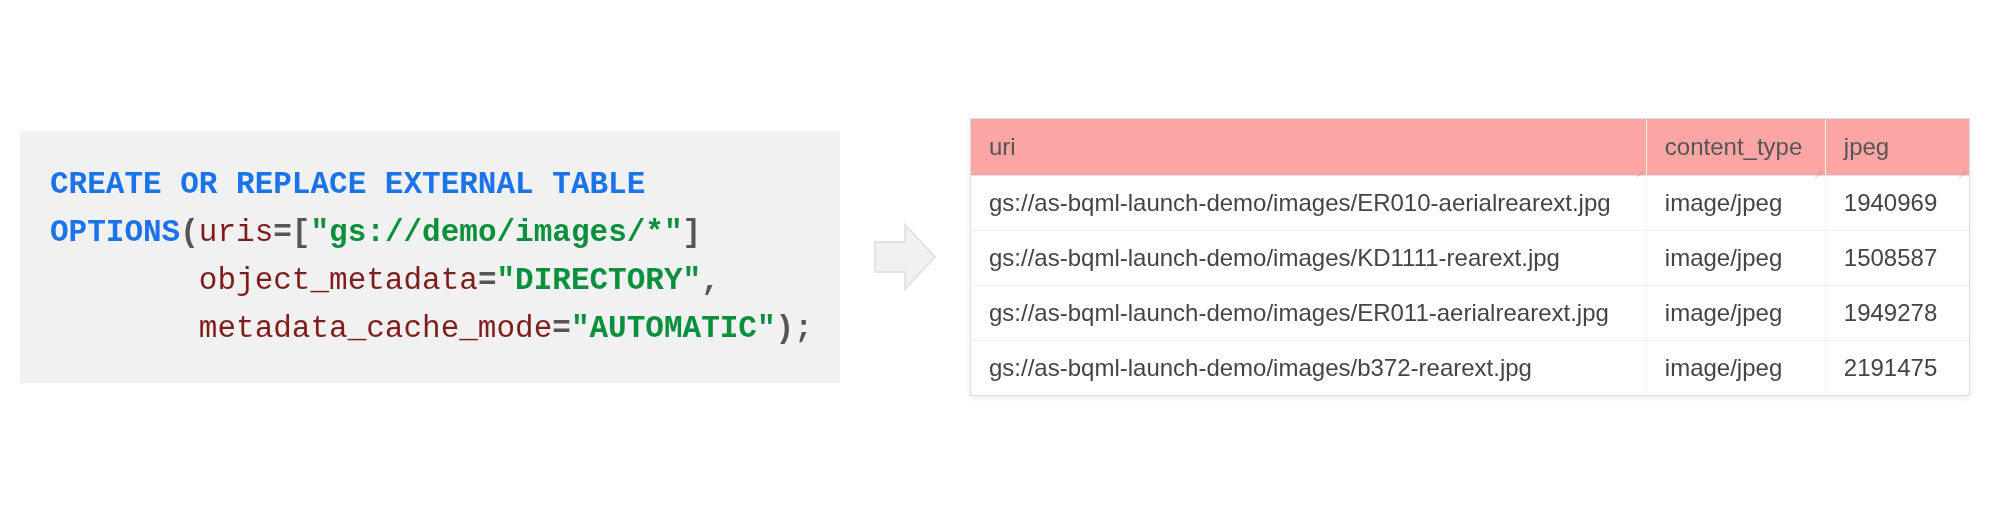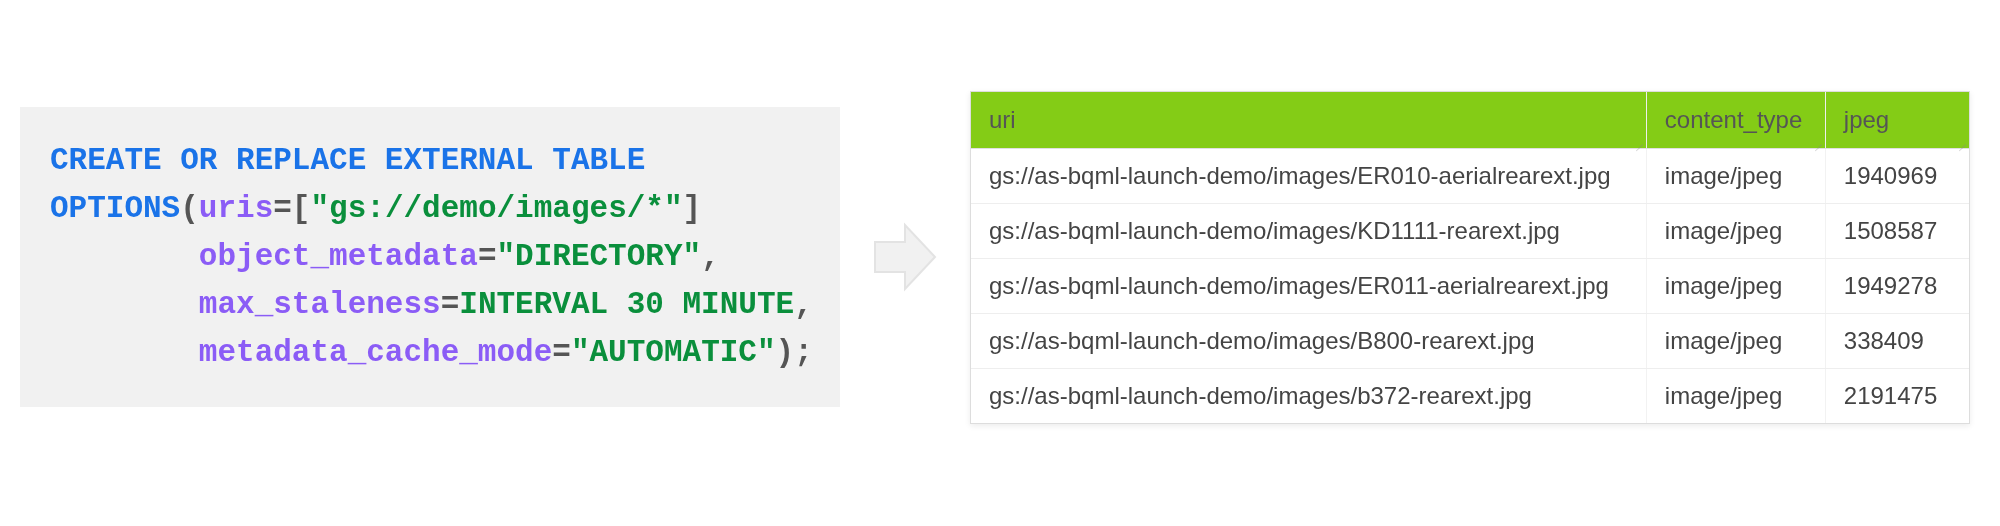--- a/index.html
+++ b/index.html
@@ -28,21 +28,21 @@
     line-height: 1.55;
     font-weight: bold;
     color: #333;
     width: 820px;
     flex-shrink: 0;
   }
   .code-line { white-space: pre; }
   .kw { color: #1a73e8; font-weight: bold; }
   .ident { color: #a61b9e; font-weight: bold; }
   .str { color: #0a8f3c; font-weight: bold; }
-  .plain { color: #8b5cf6; font-weight: bold; }
+  .plain { color: #7f1d1d; font-weight: normal; }
   .punct { color: #555; font-weight: bold; }
 
   .arrow-wrap {
     width: 130px;
     flex-shrink: 0;
     display: flex;
     align-items: center;
     justify-content: center;
   }
   .arrow-svg { width: 70px; height: 80px; }
@@ -53,21 +53,21 @@
     background: #fff;
     font-size: 24px;
     color: #444;
     box-shadow: 0 2px 6px rgba(0,0,0,0.08);
   }
   .table-panel table {
     width: 100%;
     border-collapse: collapse;
   }
   .table-panel th {
-    background: #84cc16;
+    background: #fca5a5;
     text-align: left;
     font-weight: normal;
     color: #555;
     padding: 14px 18px;
     border-bottom: 1px solid #e0e0e0;
     border-right: 1px solid #eee;
     position: relative;
   }
   .table-panel th:last-child { border-right: none; }
   .table-panel td {
@@ -112,21 +112,20 @@
 </style>
 </head>
 <body>
 
 <div class="container">
 
   <div class="code-panel">
     <div class="code-line"><span class="kw">CREATE OR REPLACE EXTERNAL TABLE</span></div>
     <div class="code-line"><span class="kw">OPTIONS</span><span class="punct">(</span><span class="plain">uris</span><span class="punct">=[</span><span class="str">"gs://demo/images/*"</span><span class="punct">]</span></div>
     <div class="code-line"><span class="plain">        </span><span class="plain">object_metadata</span><span class="punct">=</span><span class="str">"DIRECTORY"</span><span class="punct">,</span></div>
-    <div class="code-line"><span class="plain">        </span><span class="plain">max_staleness</span><span class="punct">=</span><span class="str">INTERVAL 30 MINUTE</span><span class="punct">,</span></div>
     <div class="code-line"><span class="plain">        </span><span class="plain">metadata_cache_mode</span><span class="punct">=</span><span class="str">"AUTOMATIC"</span><span class="punct">);</span></div>
   </div>
 
   <div class="arrow-wrap">
     <svg class="arrow-svg" viewBox="0 0 70 80">
       <path d="M 5 25 L 35 25 L 35 8 L 65 40 L 35 72 L 35 55 L 5 55 Z" fill="#f1f1f1" stroke="#e3e3e3" stroke-width="2"></path>
     </svg>
   </div>
 
   <div class="table-panel">
@@ -148,25 +147,20 @@
           <td class="col-uri">gs://as-bqml-launch-demo/images/KD1111-rearext.jpg</td>
           <td class="col-ct">image/jpeg</td>
           <td class="col-size">1508587</td>
         </tr>
         <tr>
           <td class="col-uri">gs://as-bqml-launch-demo/images/ER011-aerialrearext.jpg</td>
           <td class="col-ct">image/jpeg</td>
           <td class="col-size">1949278</td>
         </tr>
         <tr>
-          <td class="col-uri">gs://as-bqml-launch-demo/images/B800-rearext.jpg</td>
-          <td class="col-ct">image/jpeg</td>
-          <td class="col-size">338409</td>
-        </tr>
-        <tr>
           <td class="col-uri">gs://as-bqml-launch-demo/images/b372-rearext.jpg</td>
           <td class="col-ct">image/jpeg</td>
           <td class="col-size">2191475</td>
         </tr>
       </tbody>
     </table>
   </div>
 
 </div>
 

